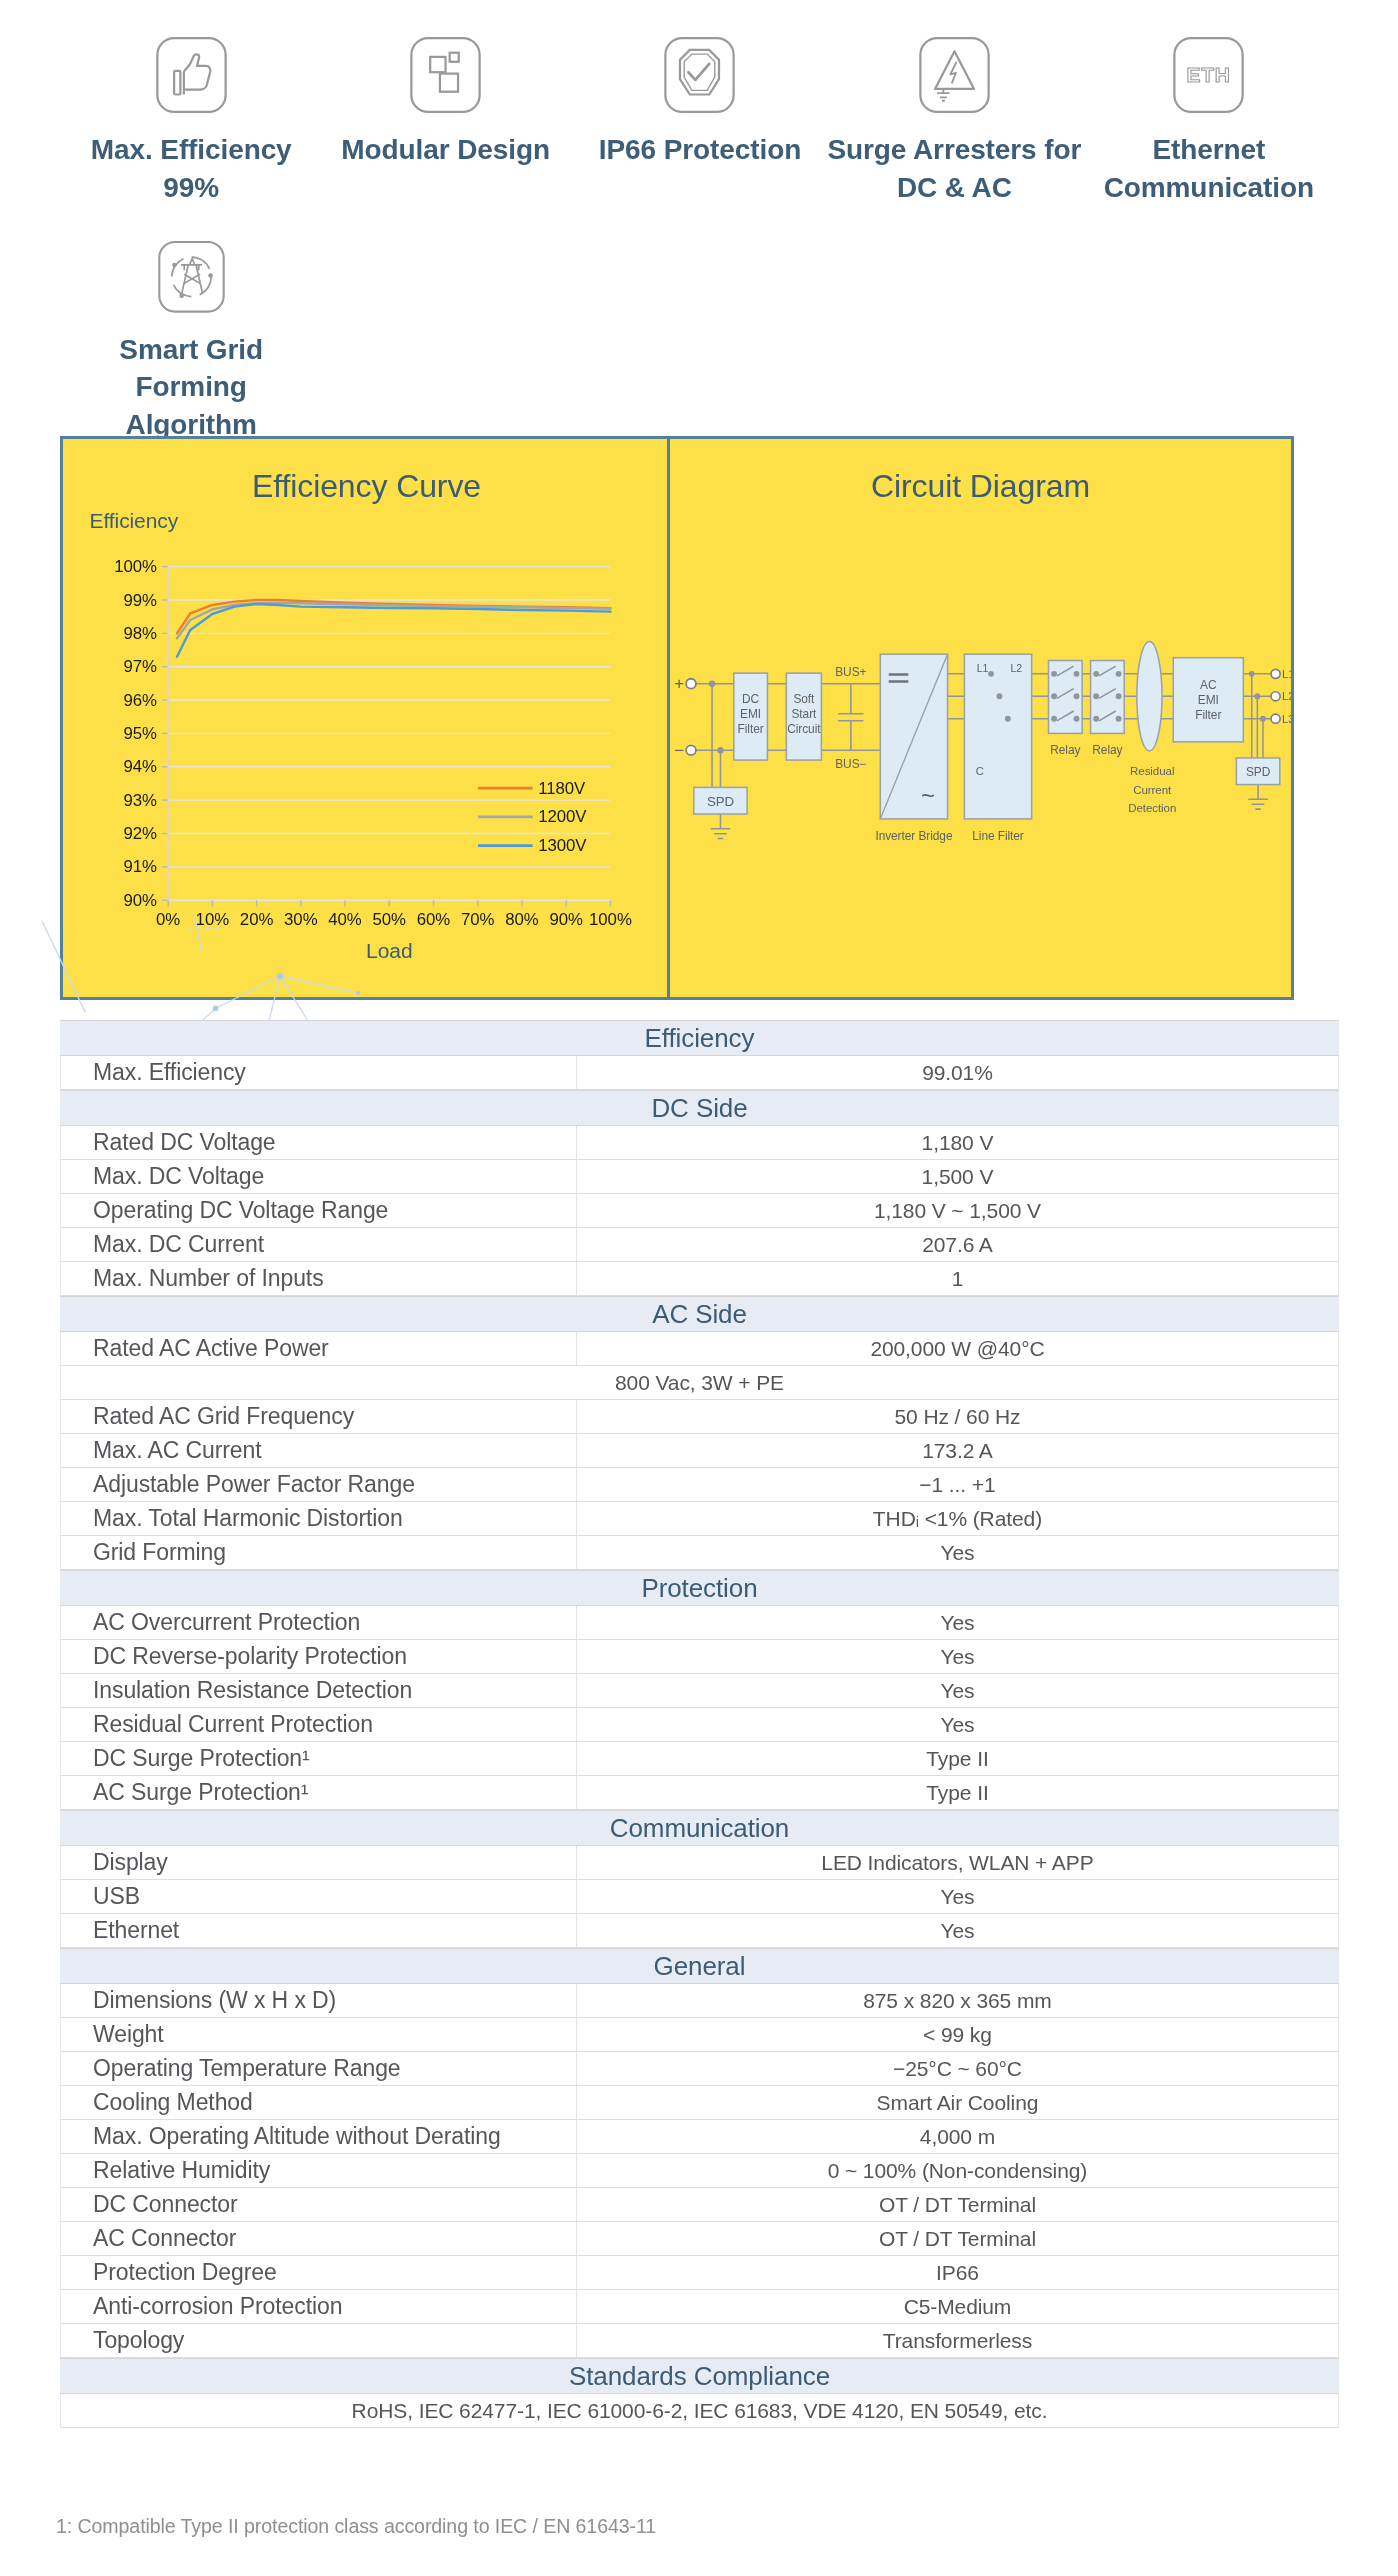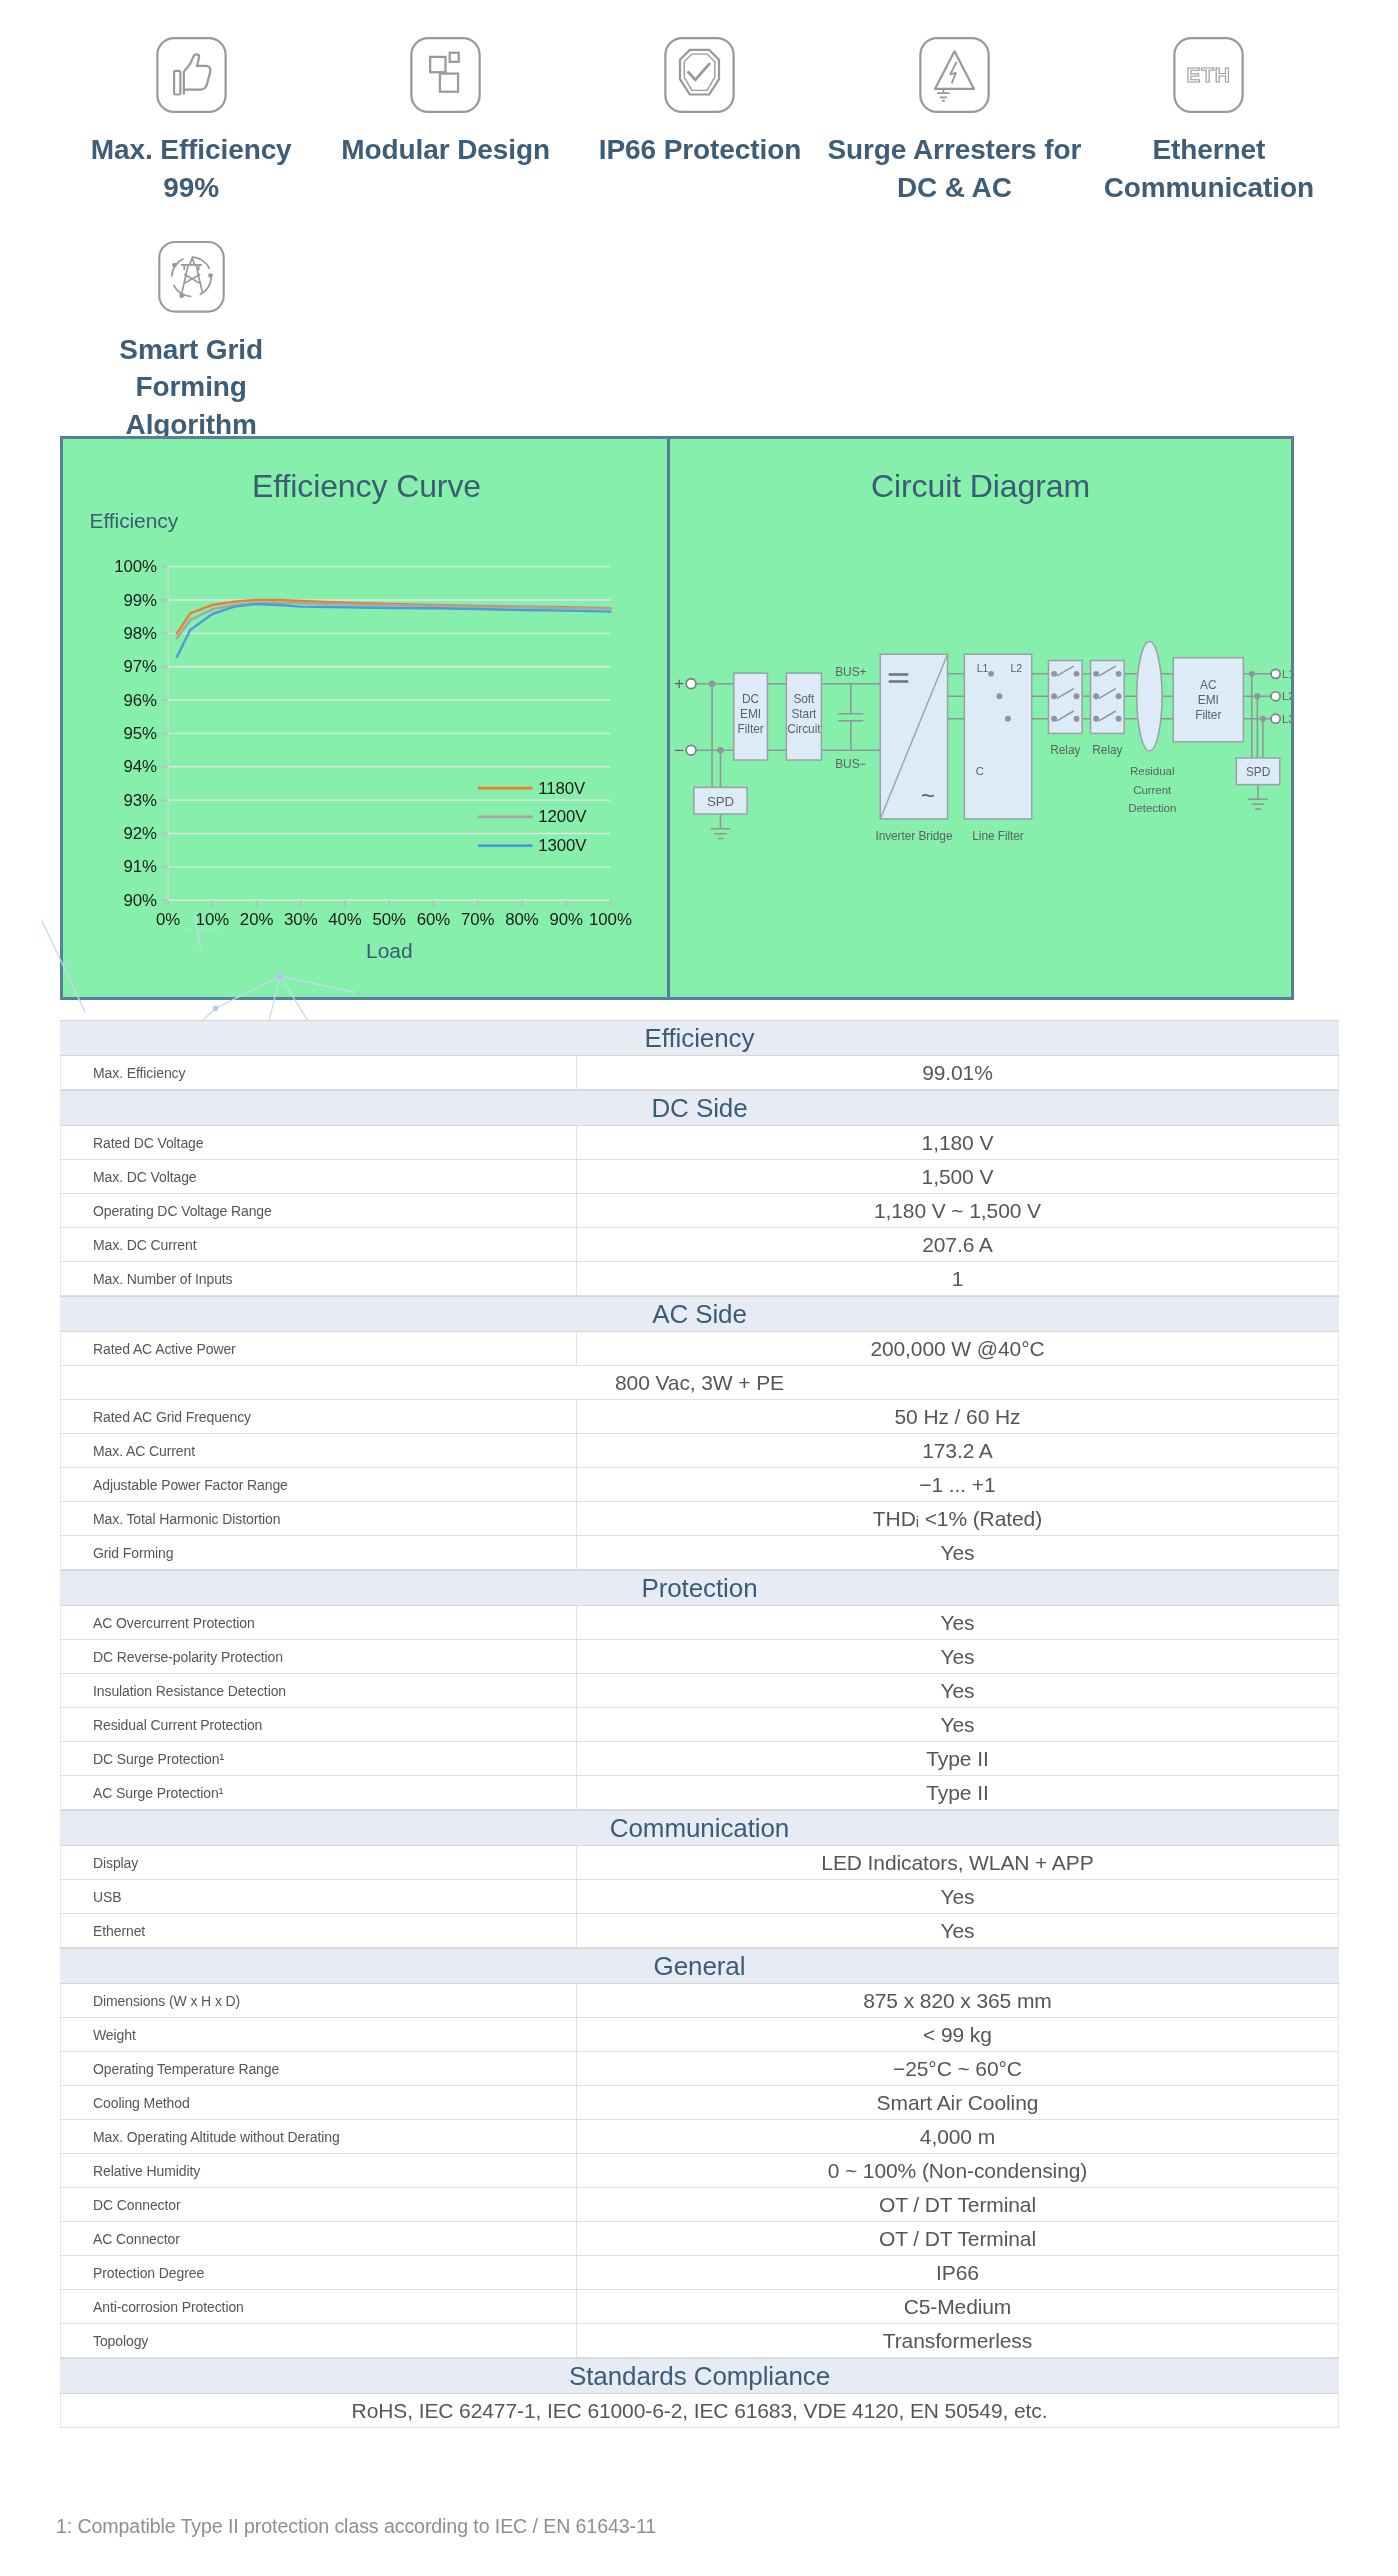--- a/index.html
+++ b/index.html
@@ -8,36 +8,36 @@
 
   
   .features{position:absolute;left:64px;top:36px;width:1272px;
             display:grid;grid-template-columns:repeat(5,1fr);grid-auto-rows:204px;}
   .feature{display:flex;flex-direction:column;align-items:center;}
   .feature svg{width:73px;height:78px;margin-bottom:17px;}
   .feature .flabel{font-size:28px;font-weight:bold;color:#3d5d78;text-align:center;
                    white-space:pre-line;line-height:1.35;}
 
   
-  .panel{position:absolute;top:436px;height:564px;border:3.5px solid #54809a;background:#86efac;box-sizing:border-box;}
+  .panel{position:absolute;top:436px;height:564px;border:3.5px solid #54809a;background:#fde047;box-sizing:border-box;}
   #panel-eff{left:60px;width:613px;}
   #panel-cir{left:667px;width:627px;}
   .panel h2{margin:29px 0 0 0;text-align:center;font-size:32px;font-weight:normal;color:#3c5c76;}
   .ylab{position:absolute;left:26.6px;top:70px;font-size:21px;color:#3c5c76;}
   .panel svg.fill{position:absolute;left:0;top:0;width:100%;height:100%;}
 
   
   #spec{position:absolute;left:60px;top:1020px;width:1279px;box-sizing:border-box;}
   .sec-header{height:34px;background:#e7ecf4;border-top:1.4px solid #d6d6d6;border-bottom:1.4px solid #d6d6d6;
               display:flex;align-items:center;justify-content:center;
               font-size:26px;color:#3c5c76;}
   .srow{display:flex;height:34px;border-bottom:1.4px solid #dedede;
         border-left:1.4px solid #e7e7e7;border-right:1.4px solid #e7e7e7;box-sizing:border-box;}
   .srow .lbl{width:40.4%;box-sizing:border-box;padding-left:32px;display:flex;align-items:center;
-             font-size:14px;color:#55565a;border-right:1.4px solid #e3e3e3;}
+             font-size:23px;color:#55565a;border-right:1.4px solid #e3e3e3;}
   .srow .val{flex:1;display:flex;align-items:center;justify-content:center;font-size:21px;color:#55565a;}
   .srow.wide .val{padding:0;}
 
   #footnote{position:absolute;left:56px;top:2515px;font-size:19.6px;color:#8f9089;}
 
   .wm{position:absolute;pointer-events:none;}
 </style>
 </head>
 <body>
 

